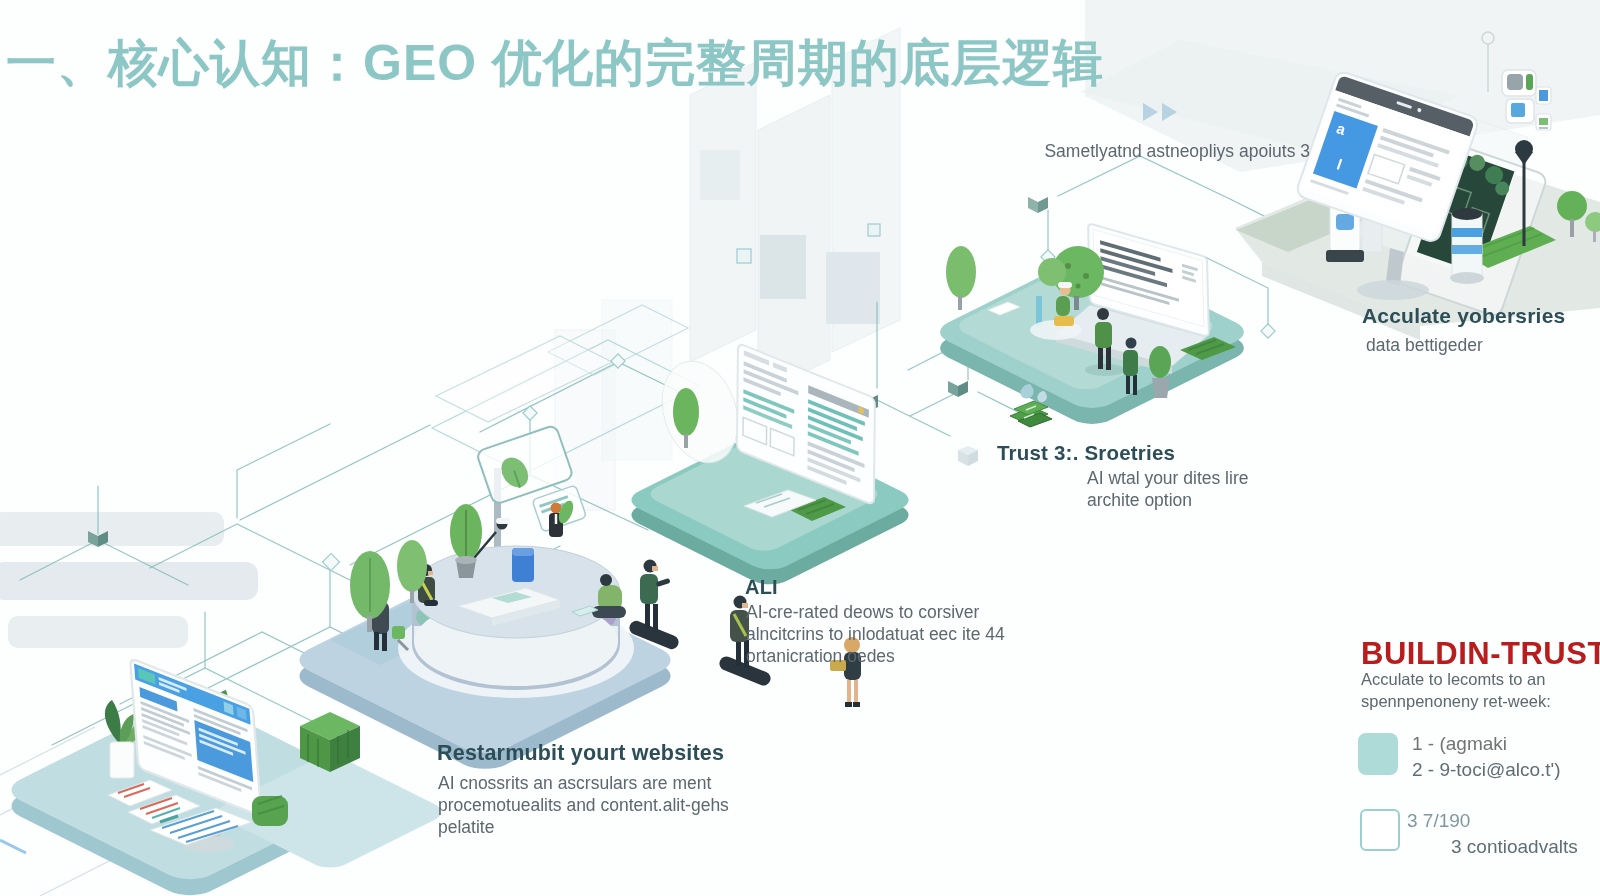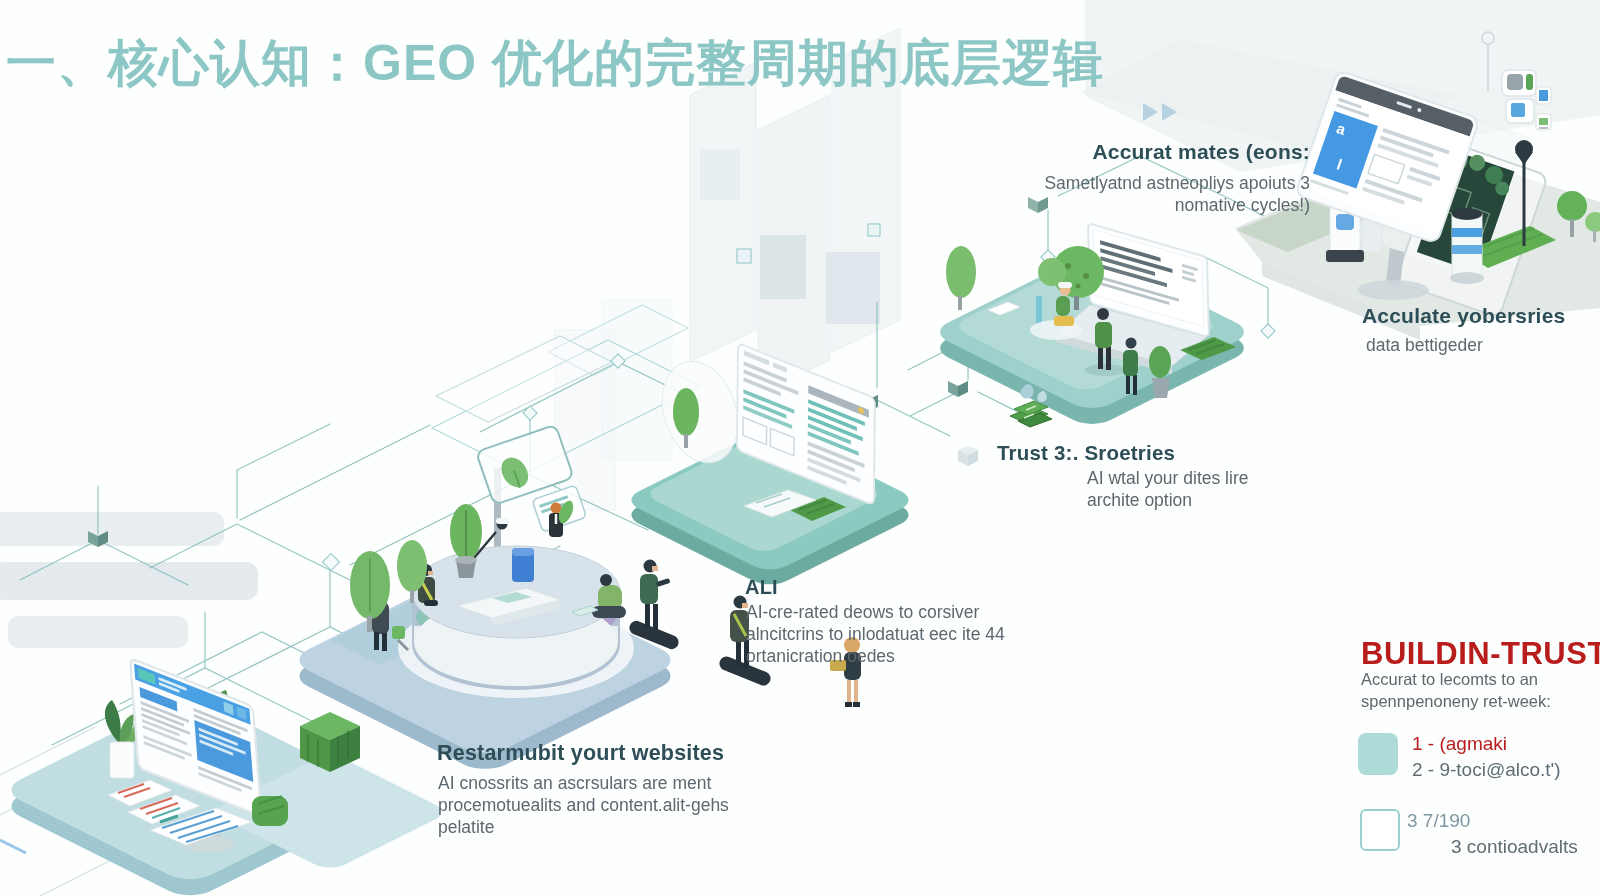--- a/index.html
+++ b/index.html
@@ -8,21 +8,21 @@
   .canvas svg{position:absolute;left:0;top:0;z-index:1;}
   .txt{position:absolute;z-index:2;white-space:nowrap;}
   .page-title{font-weight:700;color:#8cc7c5;font-size:50px;letter-spacing:1px;}
   .t-head{font-weight:700;color:#2d4e57;font-size:20px;letter-spacing:.2px;}
   .t-body{color:#5d686e;font-size:17.5px;}
   .accurat{text-align:right;}
   .accurat .t-head{font-size:21px;margin-bottom:8px;}
   .accurat .t-body{line-height:22px;}
   .buildin-head{font-weight:700;color:#b91c1c;font-size:31px;letter-spacing:.5px;}
   .buildin-body{color:#5d686e;font-size:16.5px;}
-  .lg1a{color:#b91c1c;font-size:19px;}
+  .lg1a{color:#737373;font-size:19px;}
   .lg1b{color:#5f6e74;font-size:19px;}
   .lg2a{color:#7f98a0;font-size:19px;}
   .lg2b{color:#5f6e74;font-size:19px;}
   .swatch-filled{position:absolute;z-index:2;left:1358px;top:733px;width:40px;height:42px;
                  background:#aedad8;border-radius:8px;}
   .swatch-outline{position:absolute;z-index:2;left:1360px;top:809px;width:36px;height:38px;
                   background:#fff;border:2.5px solid #9ccfcf;border-radius:6px;}
 </style>
 </head>
 <body>
@@ -515,44 +515,42 @@
   <g opacity="0.8">
     <polygon points="968,446 978,450 968,455 958,450" fill="#dfe9ec"></polygon>
     <polygon points="958,450 968,455 968,466 958,461" fill="#cfdce0"></polygon>
     <polygon points="968,455 978,450 978,461 968,466" fill="#c5d4d8"></polygon>
   </g>
 </svg>
 
 <div class="txt page-title" style="left:6px;top:14px;margin-top:16px;">一、核心认知：GEO 优化的完整周期的底层逻辑</div>
 
 <div class="txt accurat" style="right:290px;top:140px;">
-  <div class="t-head">Accurat mates (eons:</div>
   <div class="t-body">Sametlyatnd astneopliys apoiuts 3</div>
-  <div class="t-body">nomative cycles!)</div>
 </div>
 
 <div class="txt t-head" style="left:1362px;top:304px;font-size:21px;">Acculate yobersries</div>
 <div class="txt t-body" style="left:1366px;top:335px;">data bettigeder</div>
 
 <div class="txt t-head" style="left:997px;top:441px;font-size:20.5px;">Trust 3:. Sroetries</div>
 <div class="txt t-body" style="left:1087px;top:468px;">AI wtal your dites lire</div>
 <div class="txt t-body" style="left:1087px;top:490px;">archite option</div>
 
 <div class="txt t-head" style="left:745px;top:576px;">ALI</div>
 <div class="txt t-body" style="left:746px;top:602px;">AI-cre-rated deows to corsiver</div>
 <div class="txt t-body" style="left:746px;top:624px;">alncitcrins to inlodatuat eec ite 44</div>
 <div class="txt t-body" style="left:746px;top:646px;">ortanicration oedes</div>
 
 <div class="txt t-head" style="left:437px;top:741px;font-size:21.5px;">Restarmubit yourt websites</div>
 <div class="txt t-body" style="left:438px;top:773px;">AI cnossrits an ascrsulars are ment</div>
 <div class="txt t-body" style="left:438px;top:795px;">procemotuealits and content.alit-gehs</div>
 <div class="txt t-body" style="left:438px;top:817px;">pelatite</div>
 
 <div class="txt buildin-head" style="left:1361px;top:636px;">BUILDIN-TRUST:</div>
-<div class="txt buildin-body" style="left:1361px;top:670px;">Accurat to lecomts to an</div>
+<div class="txt buildin-body" style="left:1361px;top:670px;">Acculate to lecomts to an</div>
 <div class="txt buildin-body" style="left:1361px;top:692px;">spennpenoneny ret-week:</div>
 
 <div class="swatch-filled"></div>
 <div class="txt lg1a" style="left:1412px;top:733px;">1 - (agmaki</div>
 <div class="txt lg1b" style="left:1412px;top:759px;">2 - 9-toci@alco.t')</div>
 
 <div class="swatch-outline"></div>
 <div class="txt lg2a" style="left:1407px;top:810px;">3 7/190</div>
 <div class="txt lg2b" style="left:1407px;top:836px;margin-left:44px;">3 contioadvalts</div>
 

